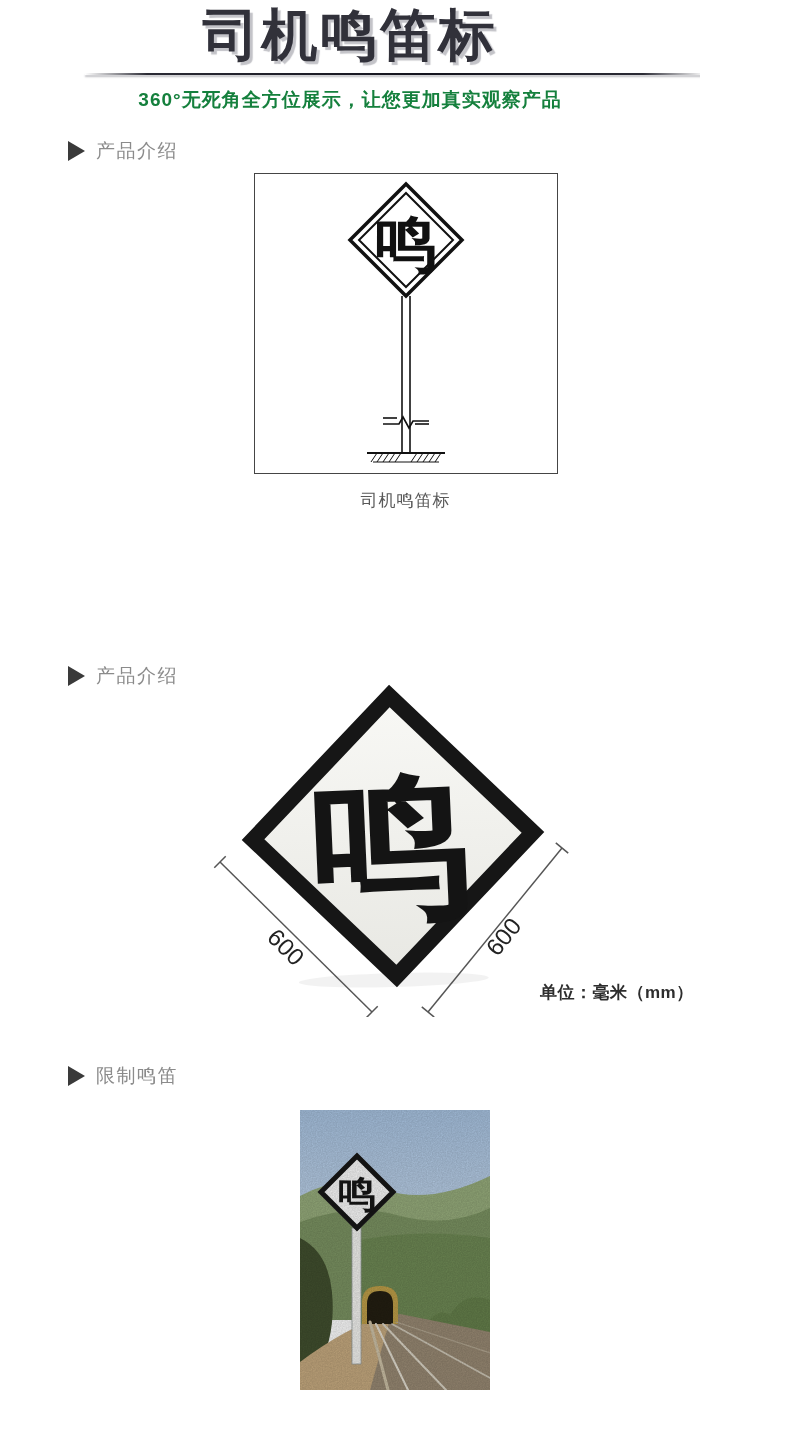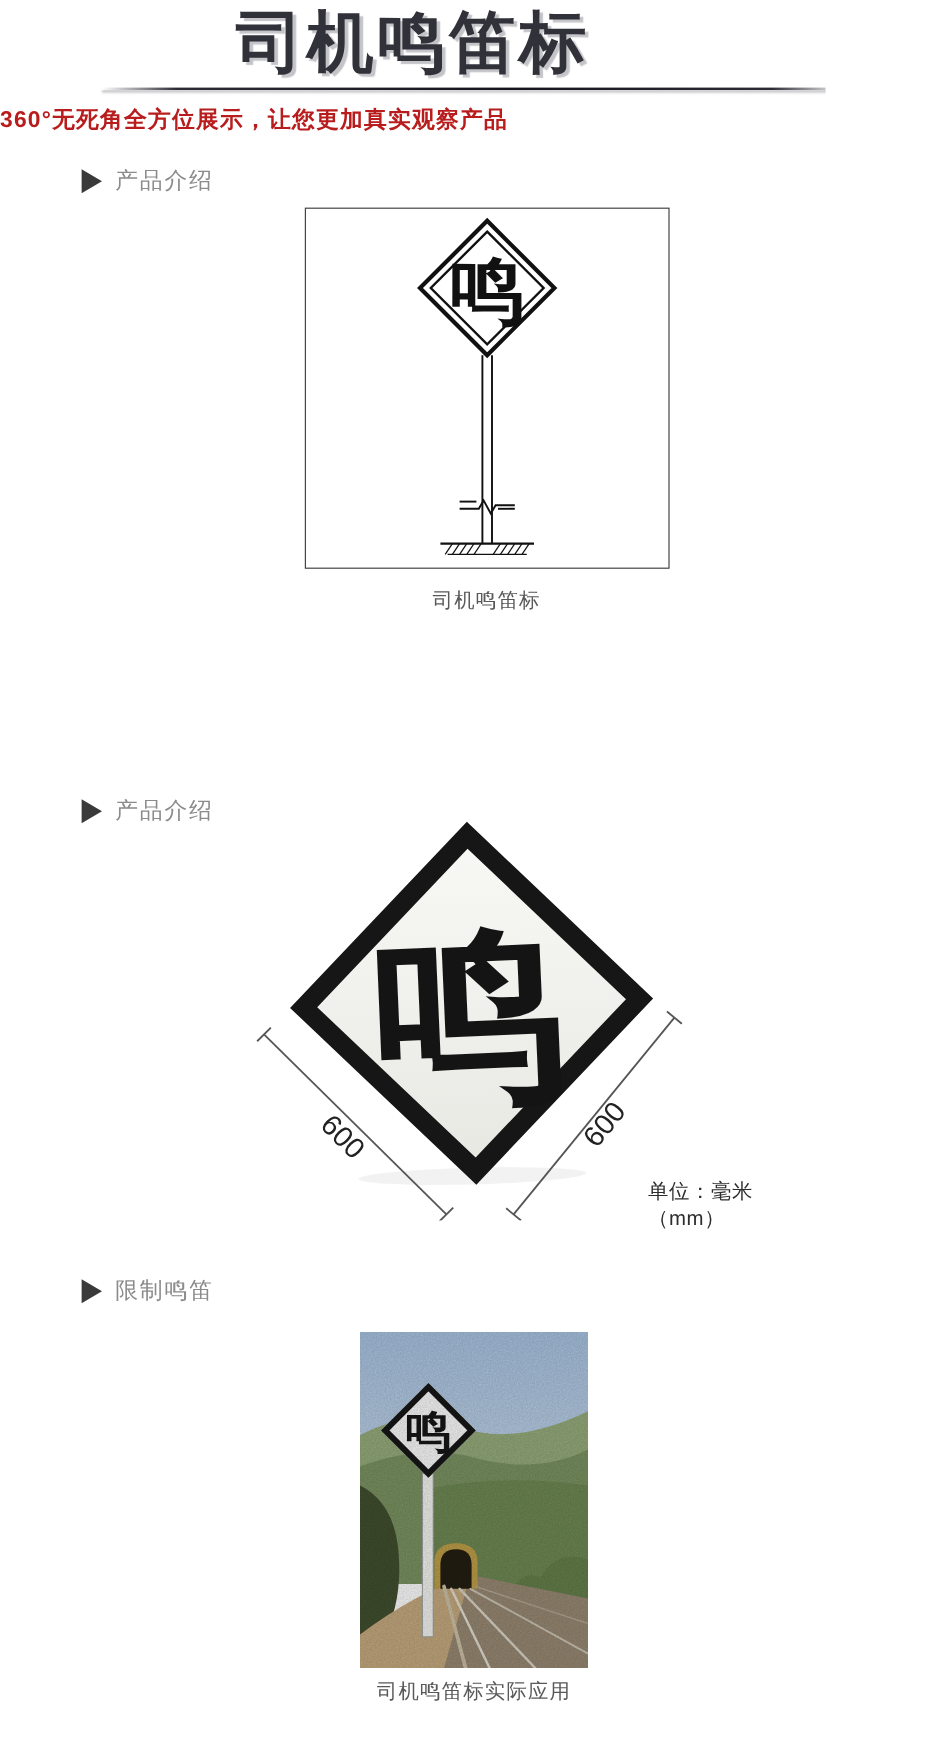--- a/index.html
+++ b/index.html
@@ -1,33 +1,33 @@
 <!DOCTYPE html>
 <html><head>
 <meta charset="utf-8">
 <style>
   html,body{margin:0;padding:0;background:#ffffff;}
   .page{
     position:relative;width:688px;height:1451px;background:#ffffff;
-    font-family:"Liberation Sans",sans-serif;overflow:hidden;
+    font-family:"Liberation Sans",sans-serif;overflow:hidden;padding-left:12px;
   }
   
   .main-title{
     position:absolute;top:0px;left:0;width:100%;text-align:center;
     font-size:56px;font-weight:bold;letter-spacing:3px;color:#31313a;
     text-shadow:3px 3px 1px #c3c3c8;line-height:70px;white-space:nowrap;
   }
   .title-divider{
     position:absolute;top:73px;left:85px;width:620px;height:2px;
     background:linear-gradient(90deg,rgba(43,43,53,0) 0%,#2b2b35 10%,#14141e 55%,#2b2b35 90%,rgba(43,43,53,0) 100%);
     box-shadow:0 2px 2px rgba(70,70,80,0.35);
   }
   .subtitle{
-    position:absolute;top:87px;left:0;width:100%;
-    font-size:19px;font-weight:bold;color:#b91c1c;letter-spacing:1px;
+    position:absolute;top:87px;left:0;width:100%;text-align:center;
+    font-size:19px;font-weight:bold;color:#15803d;letter-spacing:1px;
   }
   
   .section-header{position:absolute;left:68px;display:flex;align-items:center;gap:11px;justify-content:space-between;}
   #sec-intro{top:138px}
   #sec-spec{top:663px}
   #sec-app{top:1063px}
   .tri{
     width:0;height:0;flex:0 0 auto;
     border-left:17px solid #3a3a3a;
     border-top:10px solid transparent;
@@ -41,21 +41,21 @@
   }
   .fig-caption{position:absolute;color:#595959;font-size:17px;text-align:center;letter-spacing:1px;}
   #cap-intro{left:254px;top:489px;width:303px;}
   .desc{
     position:absolute;left:52px;top:521px;width:688px;
     font-size:17px;line-height:31px;color:#2e2e2e;text-indent:2em;
     text-align:justify;letter-spacing:0.3px;
   }
   
   .spec-figure{position:absolute;left:185px;top:665px;}
-  .unit-label{position:absolute;left:540px;top:981px;font-size:17px;color:#2d2d2d;letter-spacing:0.5px;}
+  .unit-label{position:absolute;left:540px;top:981px;font-size:17px;color:#2d2d2d;letter-spacing:0.5px;font-weight:bold;}
   
   .app-figure{position:absolute;left:300px;top:1110px;}
   #cap-app{left:245px;top:1398px;width:300px;}
   svg text{font-family:"Liberation Sans",sans-serif;}
 </style>
 </head>
 <body>
 
 <div class="page">
 
@@ -196,15 +196,14 @@
       <g>
         <rect x="52" y="118" width="9" height="136" fill="#f5f5f2" stroke="#9aa0a0" stroke-width="0.8"></rect>
         <polygon points="57,43 96,82 57,121 18,82" fill="#fdfdfd" stroke="#cccccc" stroke-width="1"></polygon>
         <polygon points="57,46 93,82 57,118 21,82" fill="#fdfdfd" stroke="#171717" stroke-width="5"></polygon>
         <text x="57" y="84" text-anchor="middle" dominant-baseline="central" font-size="38" font-weight="bold" fill="#171717">鸣</text>
       </g>
 
       <rect x="0" y="0" width="190" height="280" filter="url(#grain)" opacity="0.18"></rect>
     </svg>
   </div>
-  <div class="fig-caption" id="cap-app">司机鸣笛标实际应用</div>
 
 </div>
 
 </body></html>

